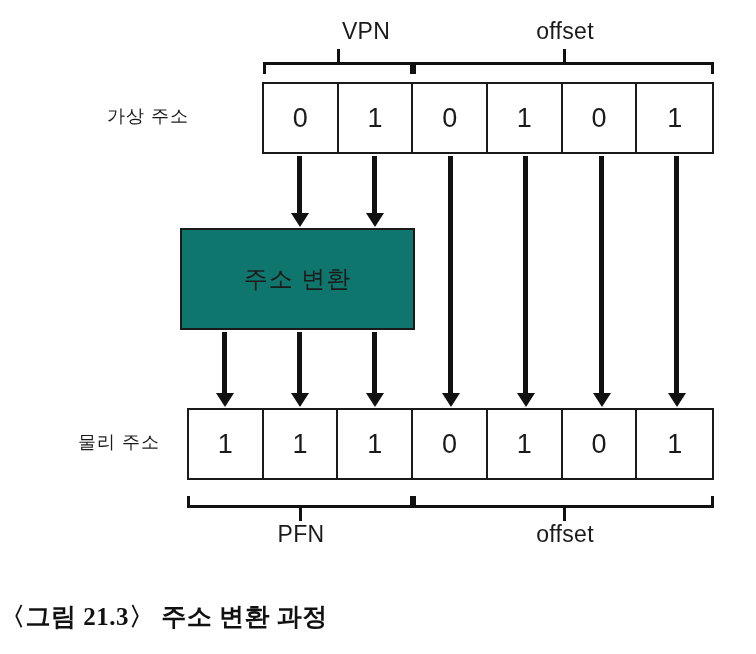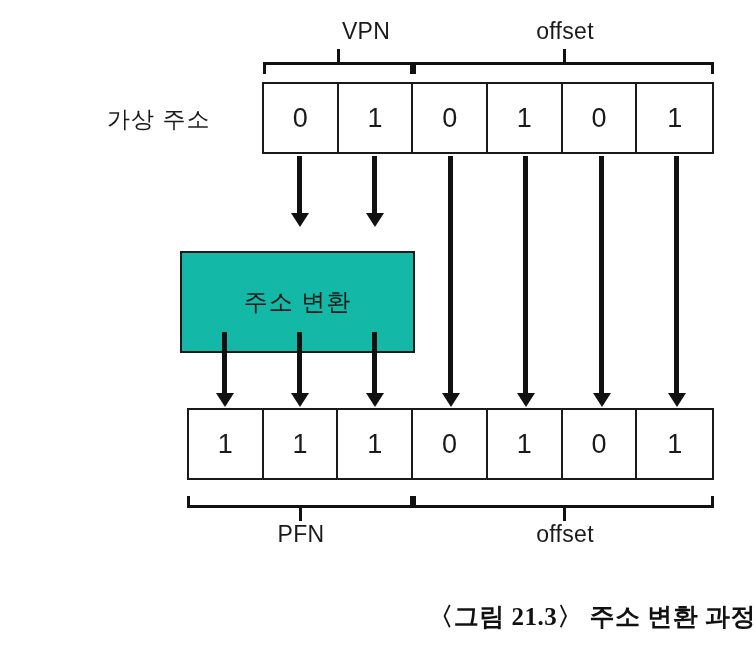--- a/index.html
+++ b/index.html
@@ -13,21 +13,21 @@
     height: 654px;
     background: #ffffff;
     font-family: "Liberation Sans", sans-serif;
     color: #000000;
     overflow: hidden;
   }
 
   
   .side-label {
     position: absolute;
-    font-size: 23px;
+    font-size: 18px;
     color: #1a1a1a;
     white-space: nowrap;
     letter-spacing: 1px;
   }
   #label-virtual { left: 107px; top: 104px; }
   #label-physical { left: 78px;  top: 430px; }
 
   
   .bit-row {
     position: absolute;
@@ -96,25 +96,24 @@
   #tick-poff    { left: 563px; top: 508px; }
   #label-poff   { left: 565px; top: 521px; }
 
   
   #xlate-box {
     position: absolute;
     left: 180px; top: 228px;
     width: 235px; height: 102px;
     box-sizing: border-box;
     border: 2px solid #1a1a1a;
-    background: #14b8a6;
+    background: #0f766e;
     display: flex;
     align-items: center;
     justify-content: center;
-    margin-top: 23px;
   }
   #xlate-label {
     font-size: 24px;
     color: #1a1a1a;
     letter-spacing: 1px;
     white-space: nowrap;
   }
 
   
   .arrow {
@@ -132,21 +131,21 @@
     border-left: 9px solid transparent;
     border-right: 9px solid transparent;
     border-top: 14px solid #111;
   }
 
   
   #caption {
     position: absolute;
     left: 0; right: 0;
     top: 600px;
-    text-align: right;
+    text-align: left;
     font-family: "Liberation Serif", serif;
     font-weight: bold;
     font-size: 25px;
     color: #111;
     letter-spacing: 0.5px;
   }
 </style>
 </head>
 <body>
 
@@ -180,20 +179,21 @@
   <div class="arrow" style="left:674px; top:156px; height:238px;"></div>
 
   <div id="xlate-box">
     <span id="xlate-label">주소 변환</span>
   </div>
 
   <div class="arrow" style="left:222px; top:332px; height:62px;"></div>
   <div class="arrow" style="left:297px; top:332px; height:62px;"></div>
   <div class="arrow" style="left:372px; top:332px; height:62px;"></div>
 
+  <div class="side-label" id="label-physical">물리 주소</div>
 
   <div class="bit-row" id="row-physical">
     <div class="bit-cell">1</div>
     <div class="bit-cell">1</div>
     <div class="bit-cell">1</div>
     <div class="bit-cell">0</div>
     <div class="bit-cell">1</div>
     <div class="bit-cell">0</div>
     <div class="bit-cell">1</div>
   </div>

